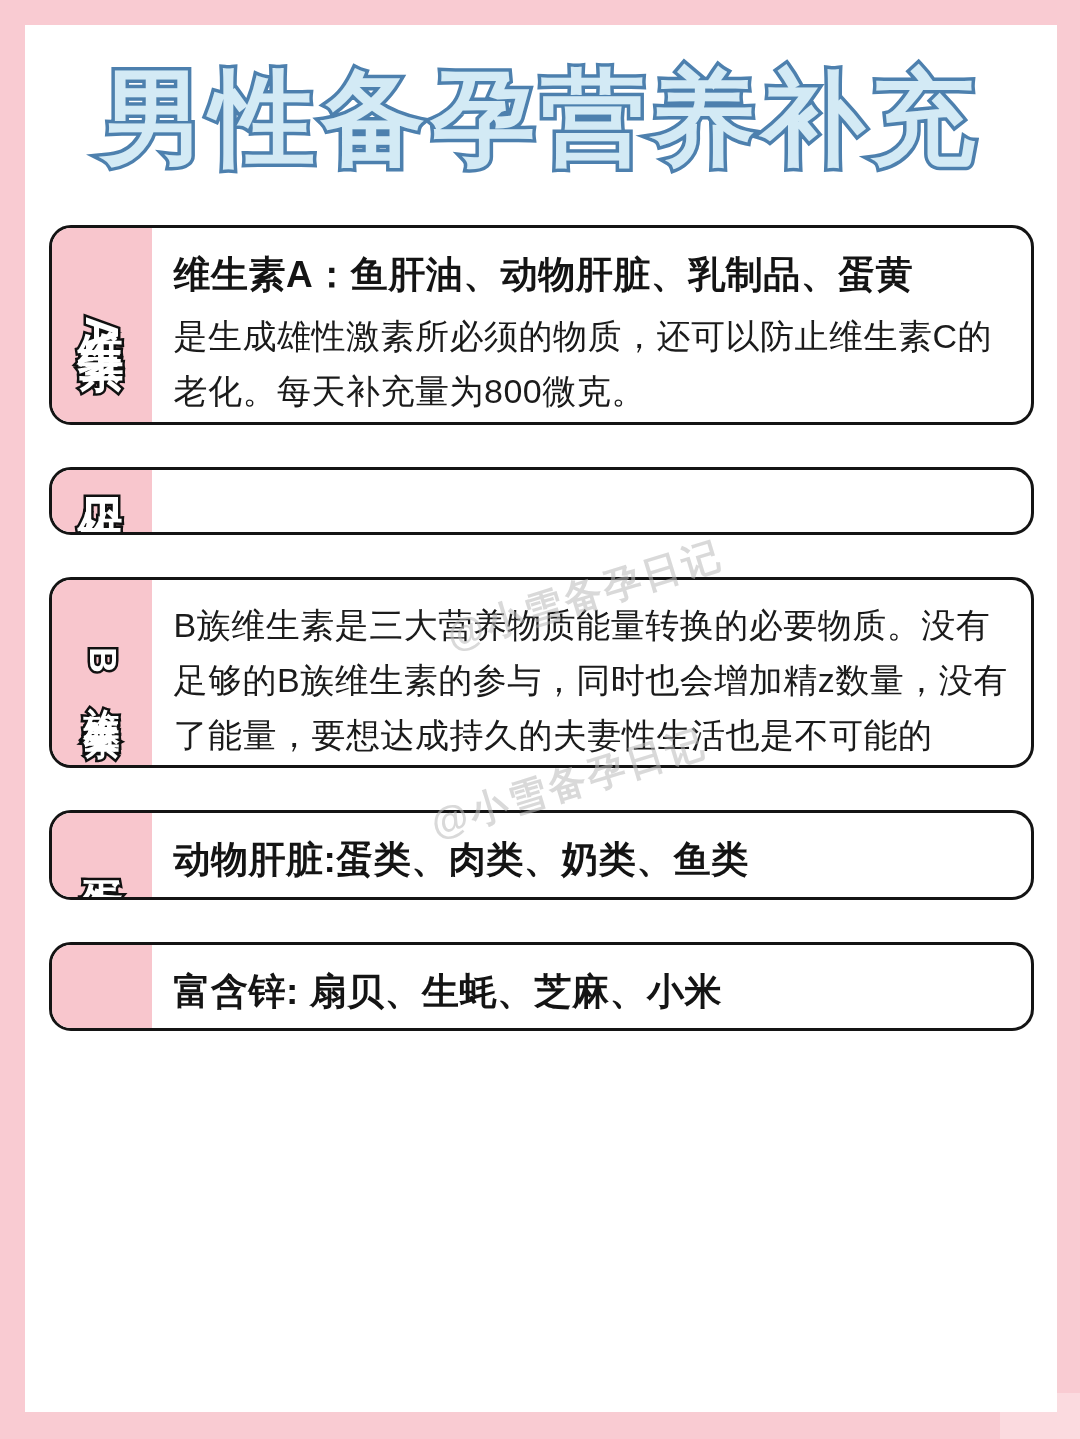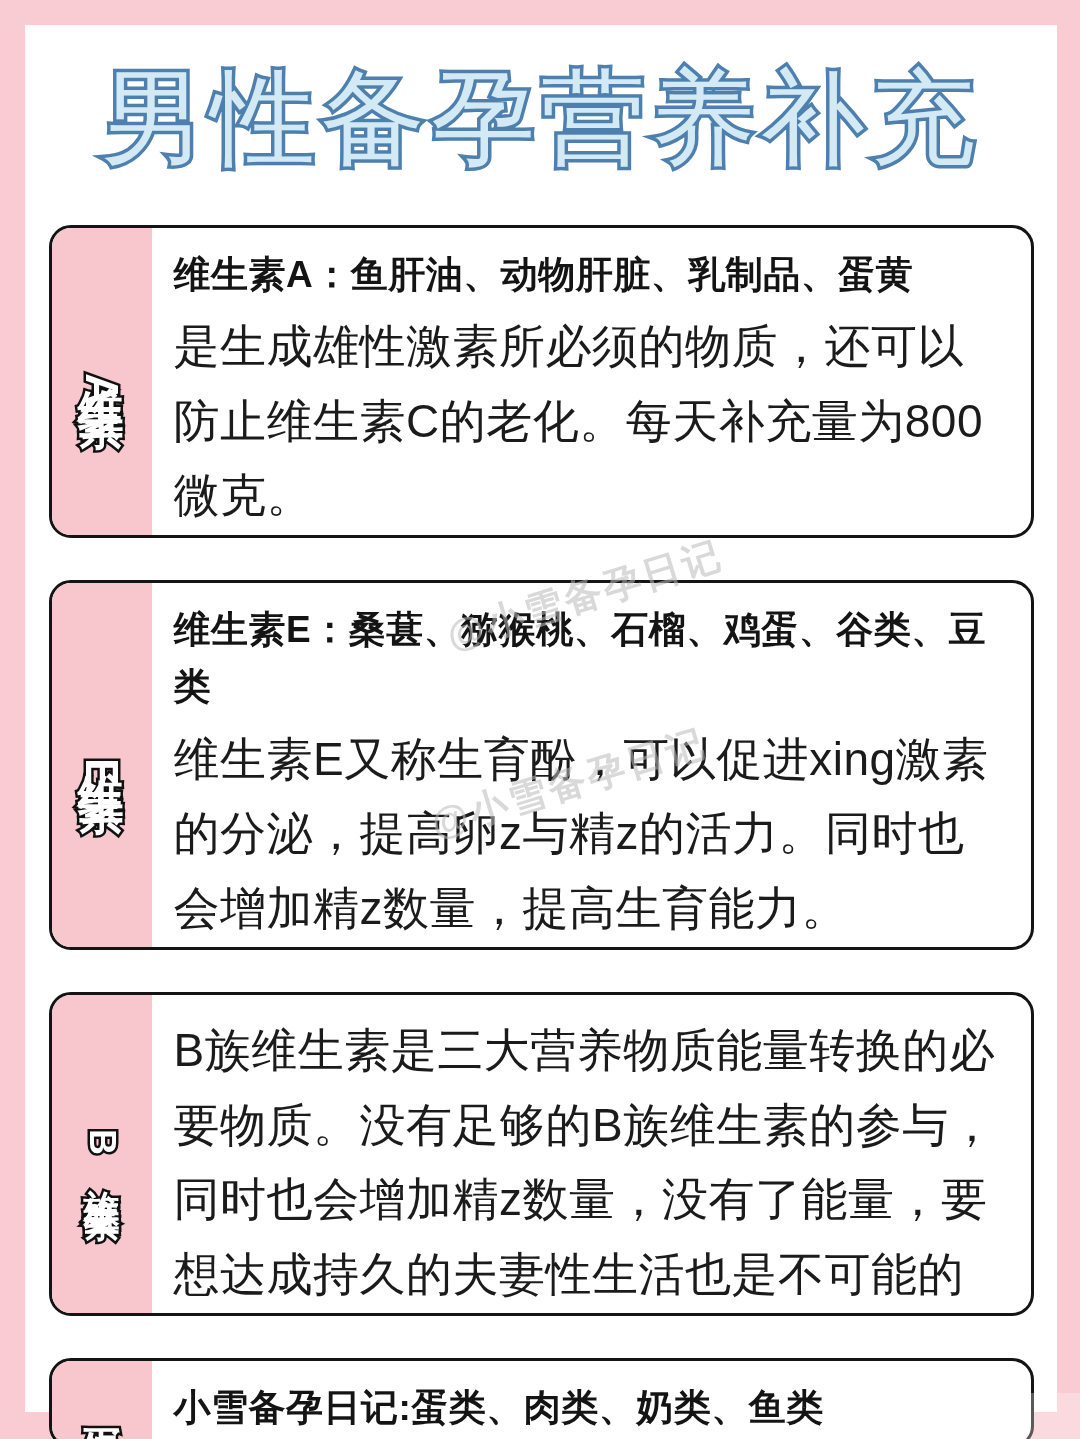--- a/index.html
+++ b/index.html
@@ -18,21 +18,21 @@
   .inner {
     width: 100%; height: 100%;
     background: #ffffff;
     position: relative;
     padding-top: 28px;
   }
   
   .poster-title {
     text-align: center;
     font-size: 104px;
-    font-weight: normal;
+    font-weight: bold;
     letter-spacing: 6px;
     color: #d3eaf5;
     -webkit-text-stroke: 7px #4d80ae;
     paint-order: stroke fill;
     line-height: 1.25;
     margin-bottom: 42px;
     white-space: nowrap;
   }
   
   .cards { width: 985px; margin: 0 auto; }
@@ -73,21 +73,21 @@
   .card-heading {
     font-size: 37px;
     font-weight: bold;
     color: #141414;
     line-height: 1.55;
     margin-bottom: 6px;
     letter-spacing: 0.5px;
   }
   .card-heading:empty { display: none; }
   .card-body {
-    font-size: 46px;
+    font-size: 34px;
     color: #1b1b1b;
     line-height: 1.62;
     letter-spacing: 0.5px;
   }
   
   .watermark {
     position: absolute;
     font-size: 38px;
     font-weight: bold;
     color: rgba(185, 185, 185, 0.55);
@@ -125,42 +125,38 @@
         <div class="card-content">
           <div class="card-heading">维生素A：鱼肝油、动物肝脏、乳制品、蛋黄</div>
           <div class="card-body">是生成雄性激素所必须的物质，还可以防止维生素C的老化。每天补充量为800微克。</div>
         </div>
       </div>
 
       <div class="card">
         <div class="card-label">
           <span class="card-label-text">维生素E</span>
         </div>
-        <div class="card-content">
-          <div class="card-heading">维生素E：桑葚、猕猴桃、石榴、鸡蛋、谷类、豆类</div>
-          <div class="card-body">维生素E又称生育酚，可以促进xing激素的分泌，提高卵z与精z的活力。同时也会增加精z数量，提高生育能力。</div>
-        </div>
       </div>
 
       <div class="card card--small-label">
         <div class="card-label">
           <span class="card-label-text">B族维生素</span>
         </div>
         <div class="card-content">
 
           <div class="card-body">B族维生素是三大营养物质能量转换的必要物质。没有足够的B族维生素的参与，同时也会增加精z数量，没有了能量，要想达成持久的夫妻性生活也是不可能的</div>
         </div>
       </div>
 
       <div class="card">
         <div class="card-label">
           <span class="card-label-text">蛋白质</span>
         </div>
         <div class="card-content">
-          <div class="card-heading">小雪备孕日记:蛋类、肉类、奶类、鱼类</div>
+          <div class="card-heading">动物肝脏:蛋类、肉类、奶类、鱼类</div>
         </div>
       </div>
 
       <div class="card">
         <div class="card-label">
           
         </div>
         <div class="card-content">
           <div class="card-heading">富含锌: 扇贝、生蚝、芝麻、小米</div>
 

